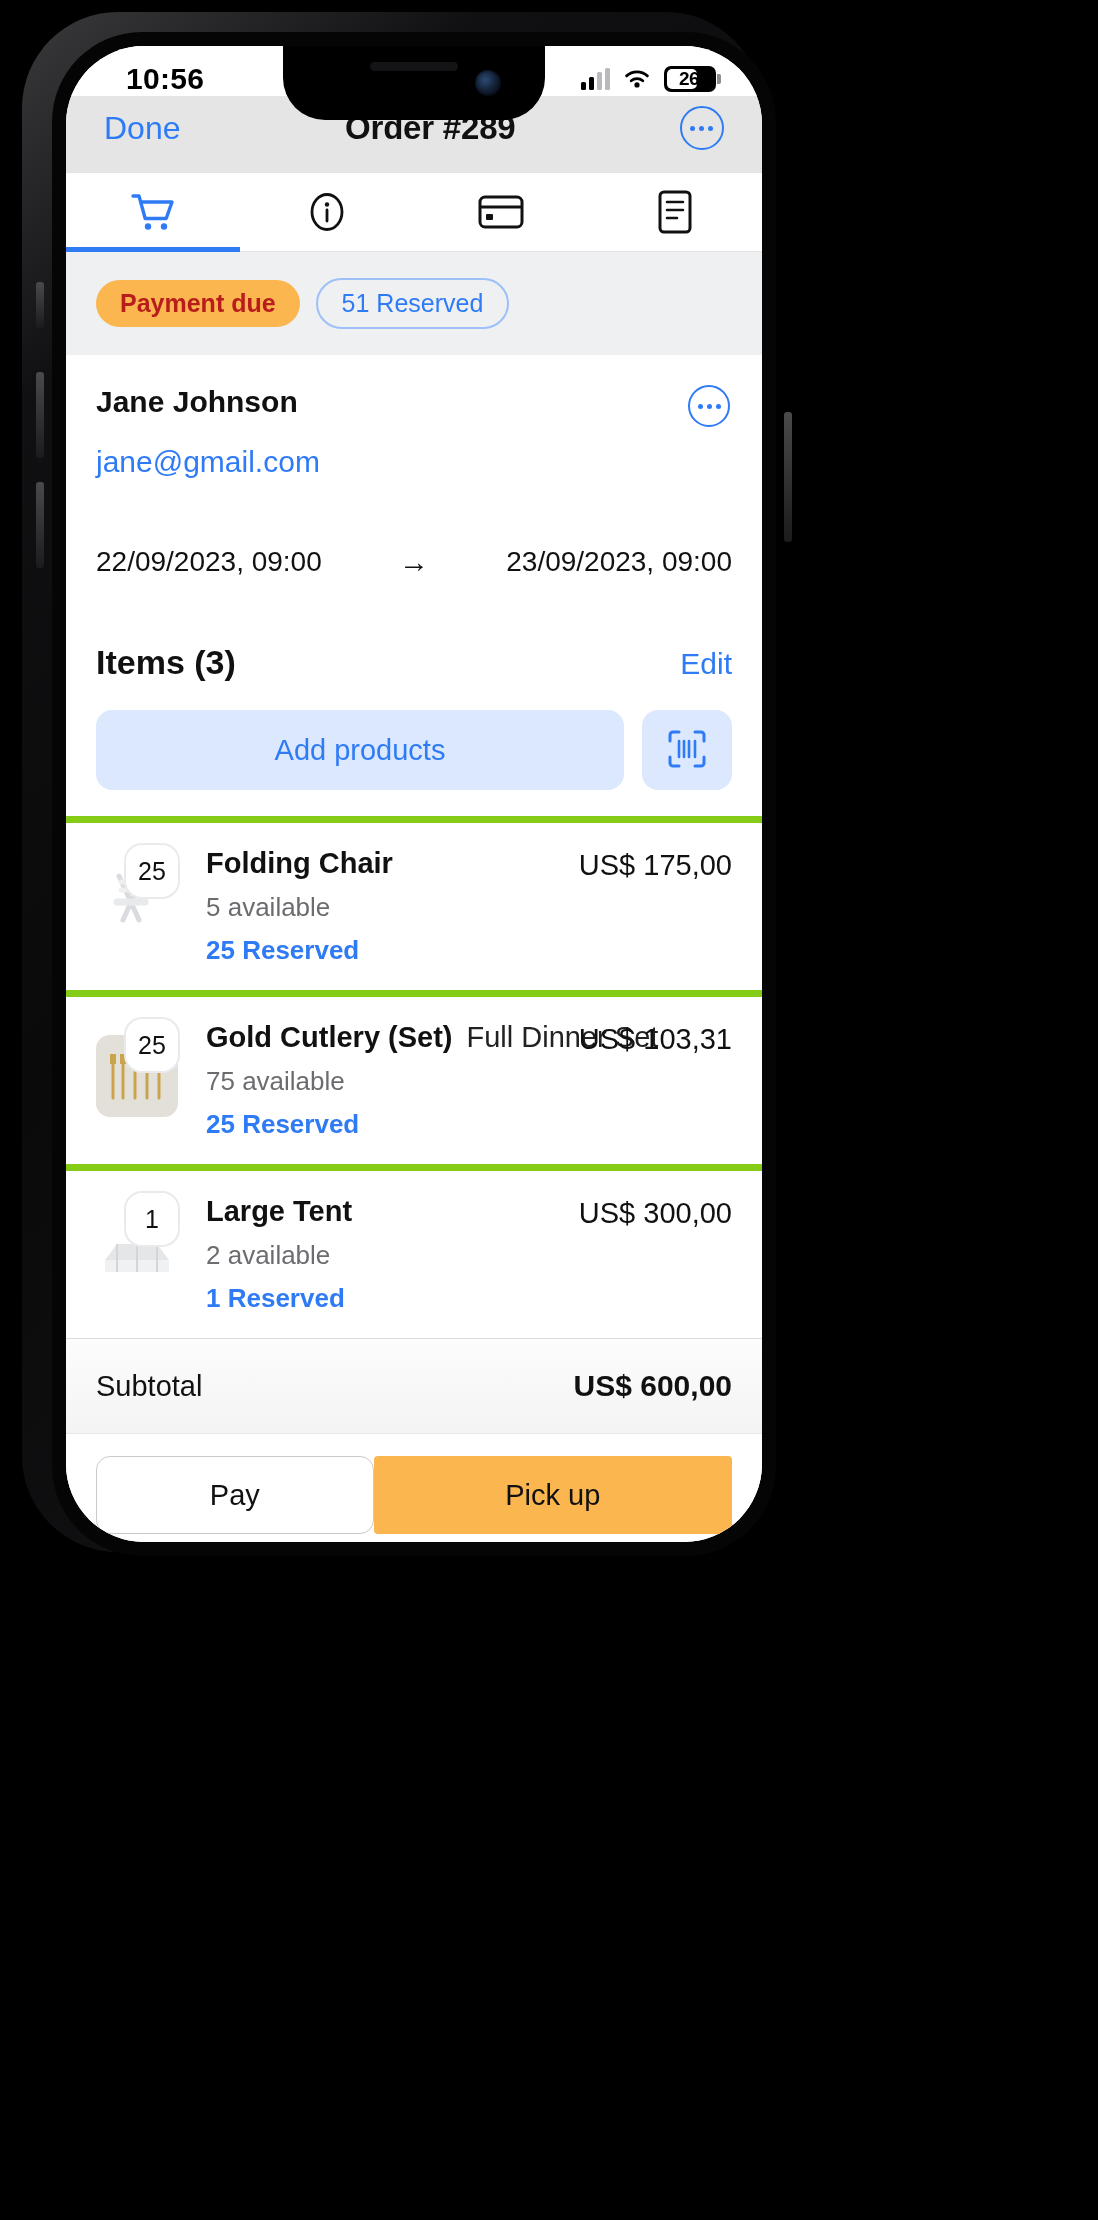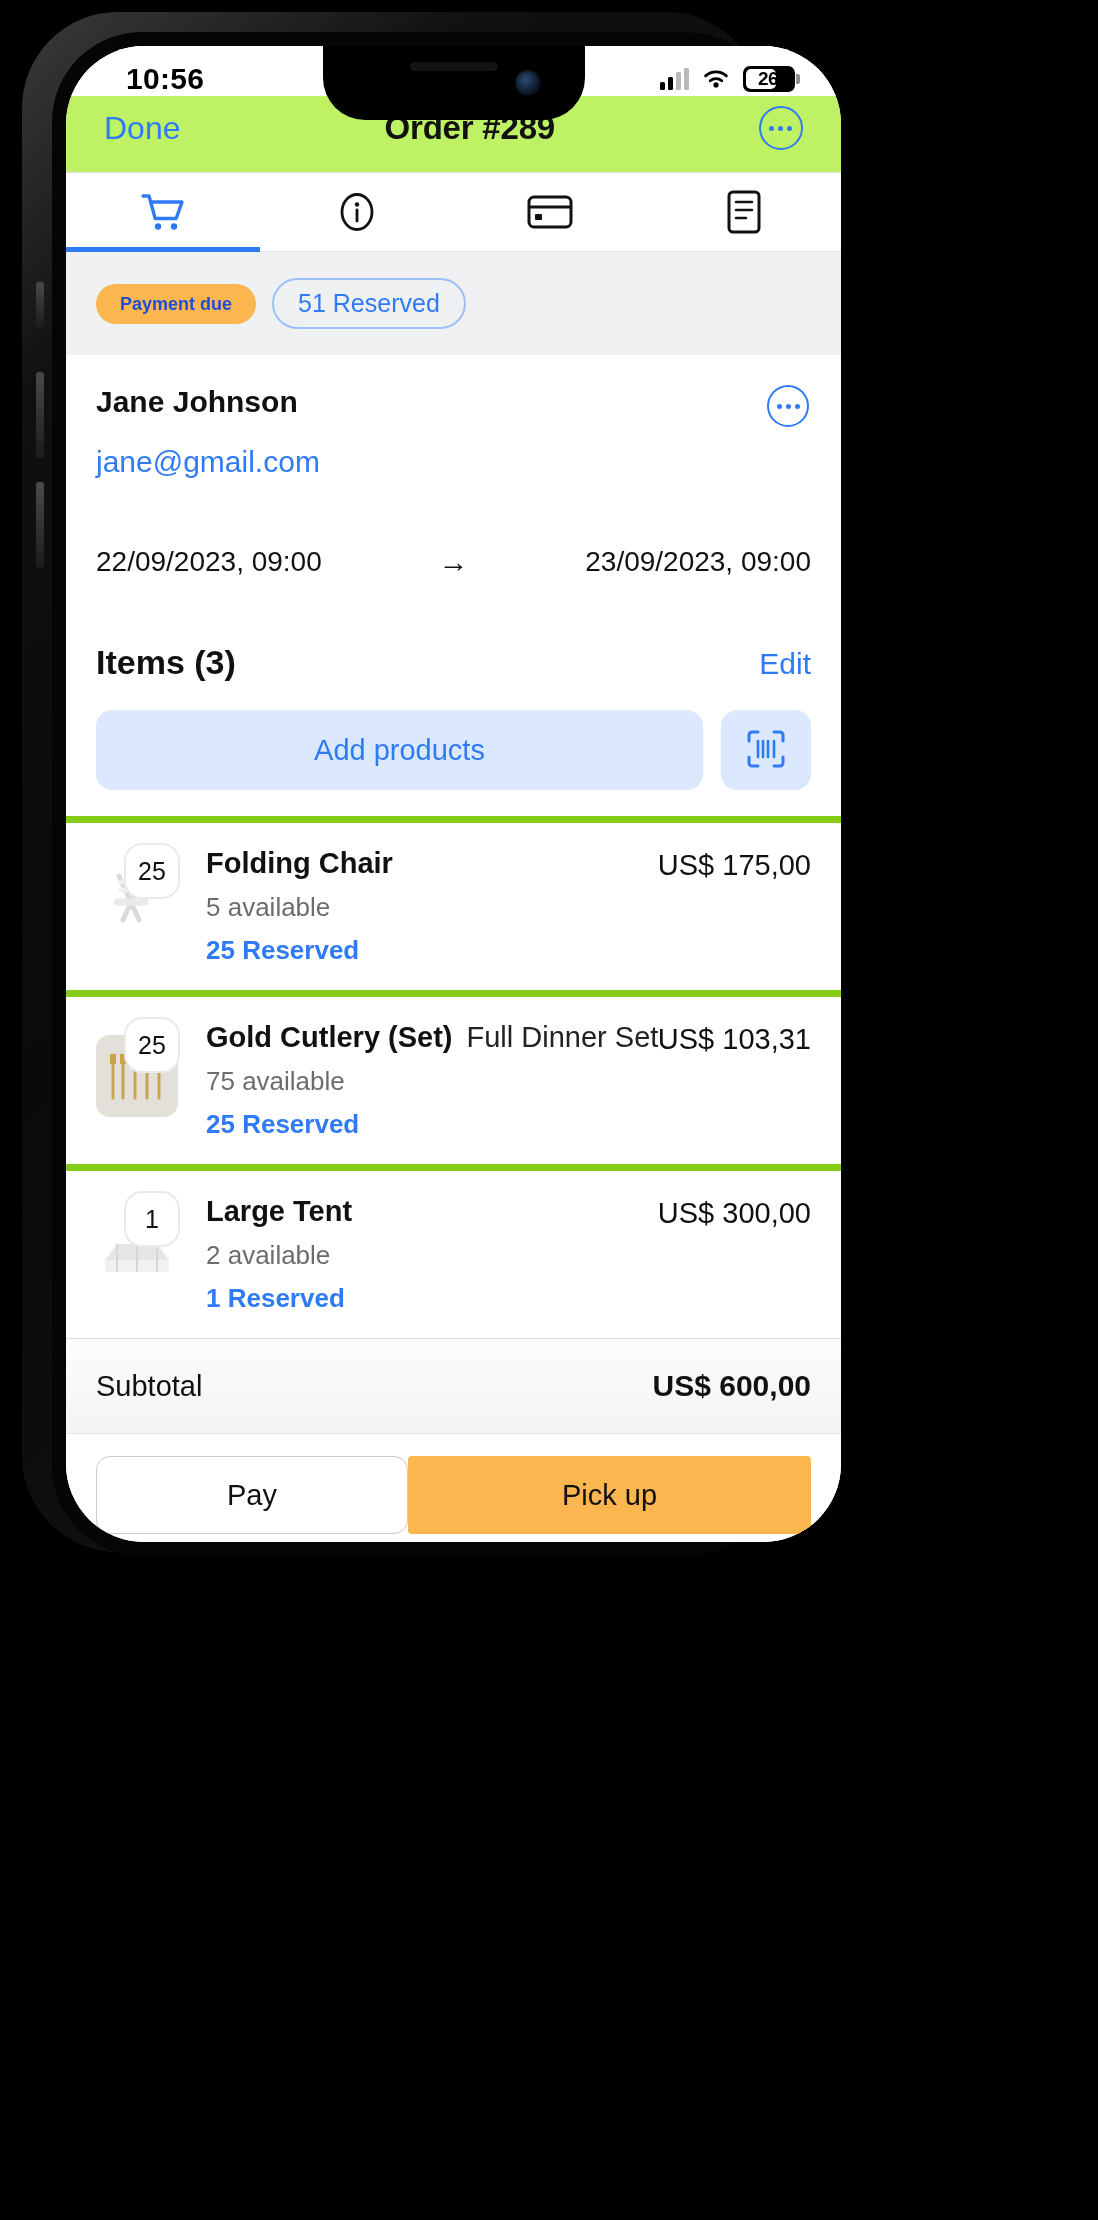--- a/index.html
+++ b/index.html
@@ -20,21 +20,21 @@
     box-shadow: 0 0 0 2px #000;
   }
   .phone-band {
     position: absolute; left: 30px; top: 20px;
     width: 724px; height: 1524px;
     border-radius: 90px;
     background: #050505;
   }
   .screen {
     position: absolute; left: 44px; top: 34px;
-    width: 775px; height: 1496px;
+    width: 696px; height: 1496px;
     border-radius: 78px;
     background: #ffffff;
     overflow: hidden;
   }
   .side-btn { position: absolute; background: linear-gradient(180deg,#4a4a4d,#1b1b1d); border-radius: 3px; }
   .btn-silent { left: 14px; top: 270px; width: 8px; height: 46px; }
   .btn-volup  { left: 14px; top: 360px; width: 8px; height: 86px; }
   .btn-voldn  { left: 14px; top: 470px; width: 8px; height: 86px; }
   .btn-power  { left: 762px; top: 400px; width: 8px; height: 130px; }
 
@@ -86,21 +86,21 @@
   }
   .battery .num {
     position: absolute; inset: 0; display:flex; align-items:center; justify-content:center;
     font-size: 19px; font-weight: 700; color: #000; letter-spacing: -0.5px;
     padding-right: 2px;
   }
 
   
   .navbar {
     display: flex; align-items: center; justify-content: space-between;
-    padding: 10px 38px 22px 38px; background: #bef264;
+    padding: 10px 38px 22px 38px; background: #e5e5e5;
   }
   .nav-done { font-size: 32px; color: #2F7BF6; font-weight: 400; }
   .nav-title { font-size: 33px; font-weight: 600; color: #111; letter-spacing: -.2px; }
   .nav-more {
     width: 44px; height: 44px; border-radius: 50%;
     border: 2.5px solid #2F7BF6; display: flex; align-items: center;
     justify-content: center; gap: 4px;
   }
   .nav-more i { width: 5px; height: 5px; border-radius: 50%; background: #2F7BF6; display:block; }
 
@@ -118,21 +118,21 @@
     height: 5px; background: #2F7BF6;
   }
   .tab svg { display: block; }
 
   
   .badges {
     background: #EEF0F2; padding: 26px 30px;
     display: flex; align-items: center; gap: 16px;
   }
   .badge-pill {
-    background: #FBB64F; color: #1d4ed8; font-weight: 700; font-size: 18px;
+    background: #FBB64F; color: #b91c1c; font-weight: 700; font-size: 25px;
     border-radius: 26px; padding: 11px 24px; line-height: 1;
   }
   .badge-outline {
     border: 2px solid #9CC0F7; color: #2F7BF6; font-weight: 500; font-size: 25px;
     border-radius: 26px; padding: 11px 24px; line-height: 1; background: #EEF0F2;
   }
 
   
   .sep { height: 14px; background: #EBEDEF; }
   .card { background: #fff; }

